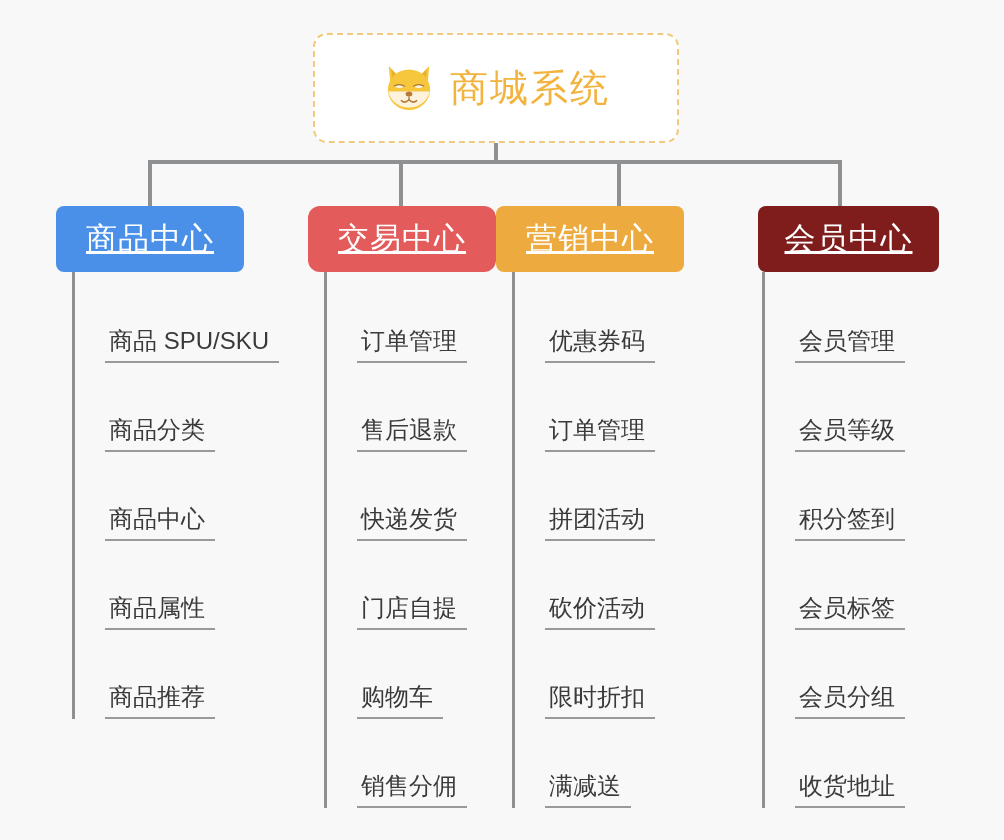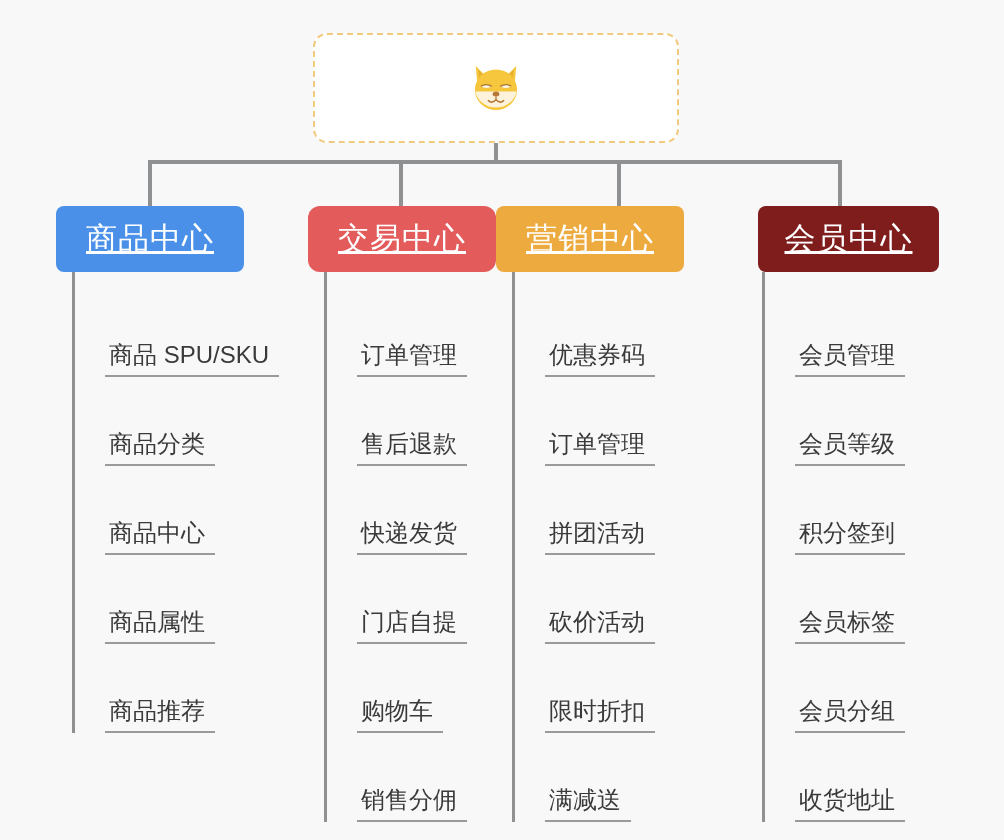--- a/index.html
+++ b/index.html
@@ -103,21 +103,21 @@
   }
   .branch.b1 .branch-head { width: 188px; background: #4a90e8; }
   .branch.b2 .branch-head { width: 188px; background: #e35b5b; border-radius: 12px; }
   .branch.b3 .branch-head { width: 188px; background: #edab3f; }
   .branch.b4 .branch-head { width: 181px; background: #7f1d1d; margin-left: 12px; }
 
   
   .branch-body {
     position: relative;
     margin-left: 16px;
-    padding-top: 16px;
+    padding-top: 2px;
     border-left: 3px solid #8f9091;
   }
 
   .leaf {
     position: relative;
     height: 89px;
     display: flex;
     align-items: flex-end;
   }
   .leaf-label {
@@ -146,20 +146,21 @@
       <path d="M7.5 36 A25 24 0 0 0 56.5 36 Z" fill="#fdf3dc"></path>
       <path d="M14 30 q6 -4 13 0 q-6 4 -13 0 Z" fill="#fdf8ee"></path>
       <path d="M50 30 q-6 -4 -13 0 q6 4 13 0 Z" fill="#fdf8ee"></path>
       <path d="M14 30 q6 -4 13 0" stroke="#a8762a" stroke-width="1.6" fill="none"></path>
       <path d="M50 30 q-6 -4 -13 0" stroke="#a8762a" stroke-width="1.6" fill="none"></path>
       <ellipse cx="32" cy="39" rx="4" ry="3" fill="#b5793a"></ellipse>
       <path d="M32 42 v4" stroke="#b5793a" stroke-width="1.6" fill="none"></path>
       <path d="M32 46 q-5 5 -9 1" stroke="#b5793a" stroke-width="1.8" fill="none" stroke-linecap="round"></path>
       <path d="M32 46 q5 5 9 1" stroke="#b5793a" stroke-width="1.8" fill="none" stroke-linecap="round"></path>
     </svg>
+    <div class="root-title">商城系统</div>
   </div>
 
   <div class="conn conn-stem"></div>
   <div class="conn conn-bus"></div>
   <div class="conn conn-drop d1"></div>
   <div class="conn conn-drop d2"></div>
   <div class="conn conn-drop d3"></div>
   <div class="conn conn-drop d4"></div>
 
   <div class="branch b1">

